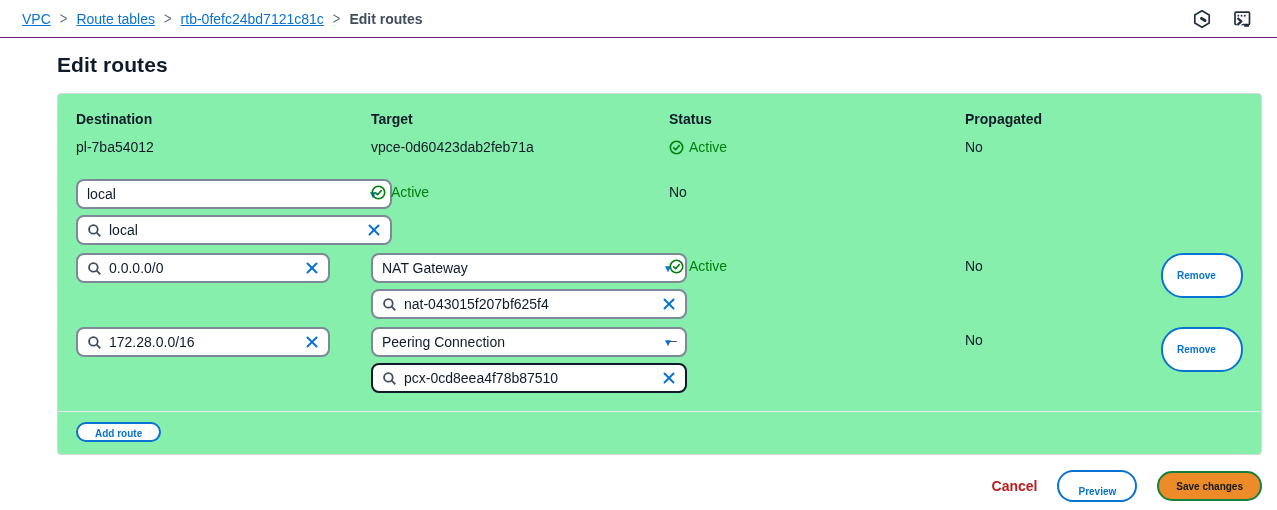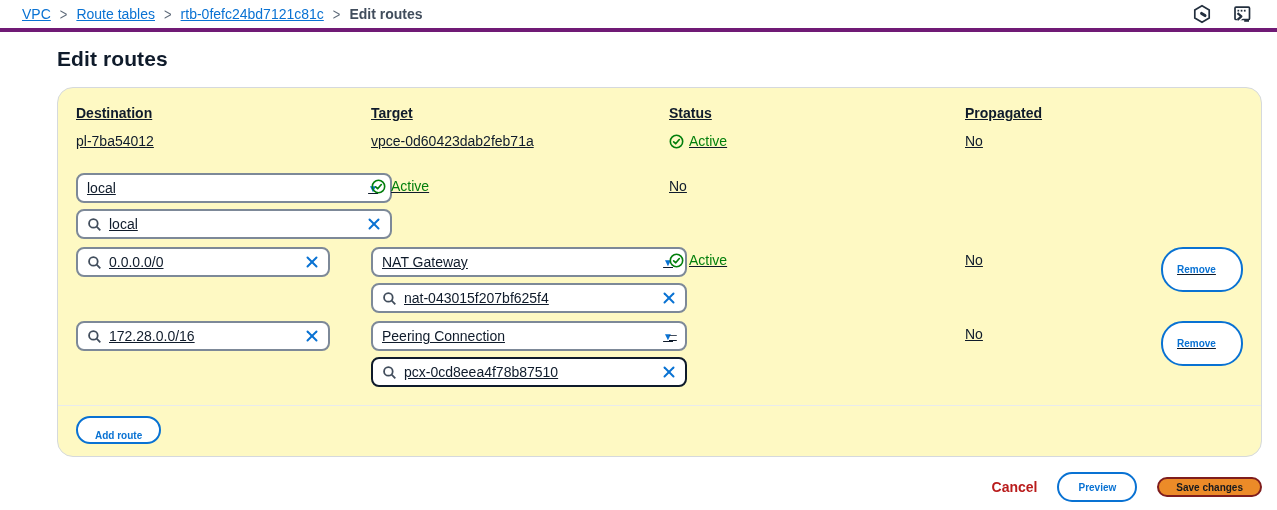--- a/index.html
+++ b/index.html
@@ -1,33 +1,33 @@
 <!DOCTYPE html>
 <html><head>
 <meta charset="utf-8">
 <style>
   * { margin:0; padding:0; box-sizing:border-box; }
   html,body { width:1277px; height:510px; background:#fff; overflow:hidden;
     font-family:"Liberation Sans", sans-serif; color:#0f1b2b; font-size:14px; }
 
   
-  .topbar { height:32px; display:flex; align-items:center; justify-content:space-between;
-    padding:0 24px 0 22px; border-bottom:4px solid #701a75; }
+  .topbar { height:38px; display:flex; align-items:center; justify-content:space-between;
+    padding:0 24px 0 22px; border-bottom:1px solid #701a75; }
   .crumbs { display:flex; align-items:center; gap:9px; }
   .crumb-link { color:#0972d3; text-decoration:underline; cursor:pointer; }
   .crumb-sep { color:#5f6b7a; font-size:13px; transform:scaleY(1.25); display:inline-block; }
   .crumb-current { color:#414d5c; font-weight:700; }
   .topbar-icons { display:flex; align-items:center; gap:20px; }
   .icon-btn { background:none; border:none; cursor:pointer; display:flex; align-items:center; padding:0; }
 
   
   .page-title { font-size:21px; font-weight:700; margin:15px 0 0 57px; letter-spacing:.1px; }
 
-  .card { width:1205px; margin:16px 0 0 57px; border:1px solid #d5d9dd; border-radius:16px;
-    background:#fef9c3;text-decoration:underline; }
+  .card { width:1205px; margin:16px 0 0 57px; border:1px solid #d5d9dd; border-radius:4px;
+    background:#86efac; }
   .card-body { padding:17px 20px 18px 18px; }
   .grid-row { display:grid; grid-template-columns:295px 298px 296px 196px 82px; align-items:start; }
   .hdr { font-weight:700; margin-bottom:12px; }
   .txt-row { margin-bottom:24px; }
   .ctl-row { margin-bottom:8px; }
   .cell-pad { padding-top:5px; }
 
   .stack { display:flex; flex-direction:column; gap:6px; }
 
   
@@ -46,30 +46,30 @@
   .select .caret { color:#0972d3; font-size:10px; }
 
   .status { display:flex; align-items:center; gap:5px; color:#037f0c; }
   .status svg { flex:none; }
   .status-dash { color:#414d5c; }
 
   .btn { font-family:"Liberation Sans", sans-serif; font-size:10px; font-weight:700; cursor:pointer; }
   .btn-outline { background:#fff; color:#0972d3; border:2px solid #0972d3; border-radius:20px; }
   .btn-remove { width:82px; min-height:45px; padding:2px 14px; text-align:left;
     line-height:19px; overflow-wrap:anywhere; border-radius:22px; }
-  .btn-add { height:20px; padding:12px 17px; border-radius:16px;text-align:center; }
+  .btn-add { height:20px; padding:4px 17px; border-radius:16px;text-align:center; }
 
   .card-footer { border-top:1px solid #e9ebed; padding:10px 18px 12px; }
 
   .actions { display:flex; align-items:center; justify-content:flex-end; gap:20px;
     margin:15px 15px 0 0; }
   .link-btn { background:none; border:none; color:#b91c1c; font-weight:700;
     font-size:14px; font-family:"Liberation Sans", sans-serif; cursor:pointer; }
-  .btn-preview { height:30px; padding:8px 19px; border-radius:16px; }
-  .btn-primary { height:20px; padding:0 17px; border-radius:16px; border:2px solid #7f1d1d;
+  .btn-preview { height:30px; padding:14px 19px; border-radius:16px; }
+  .btn-primary { height:30px; padding:0 17px; border-radius:16px; border:2px solid #15803d;
     background:#ec8b28; color:#16191f; }
 </style>
 </head>
 <body>
 
 <div class="topbar">
   <div class="crumbs">
     <a class="crumb-link">VPC</a>
     <span class="crumb-sep">&gt;</span>
     <a class="crumb-link">Route tables</a>

